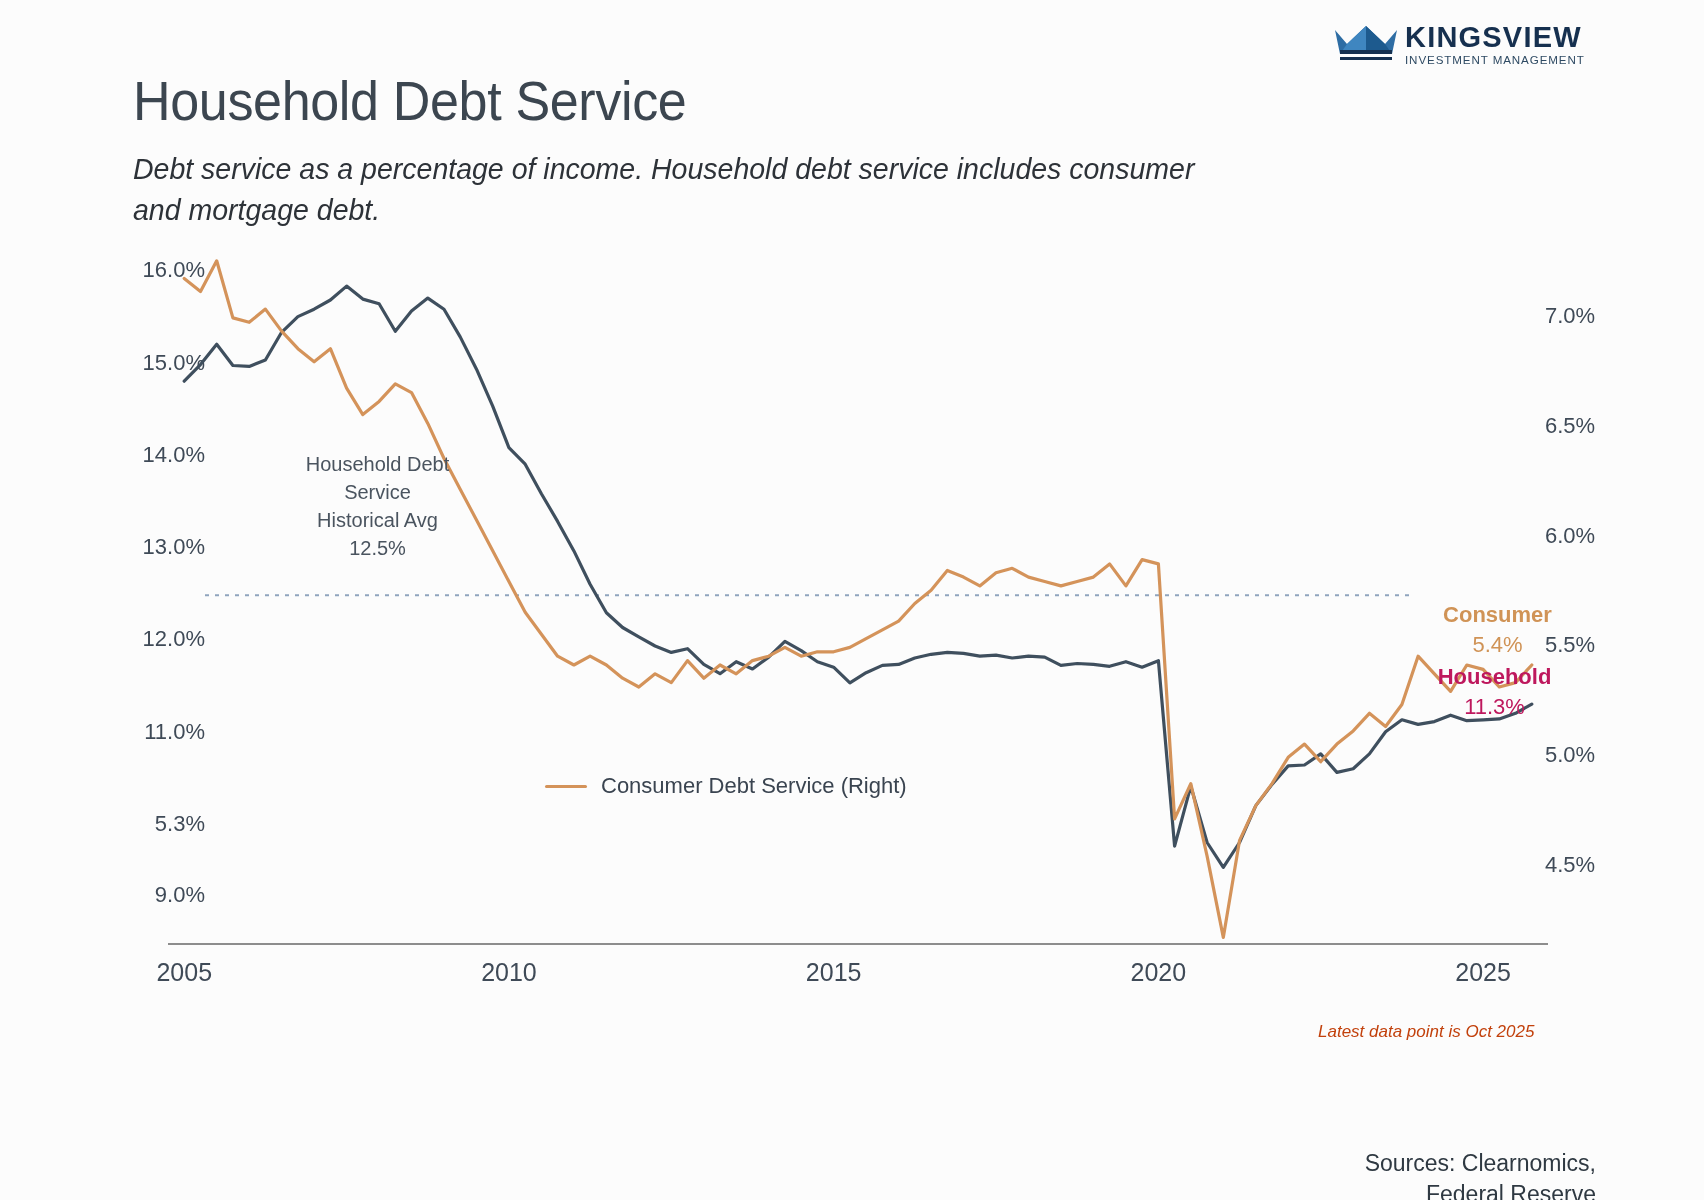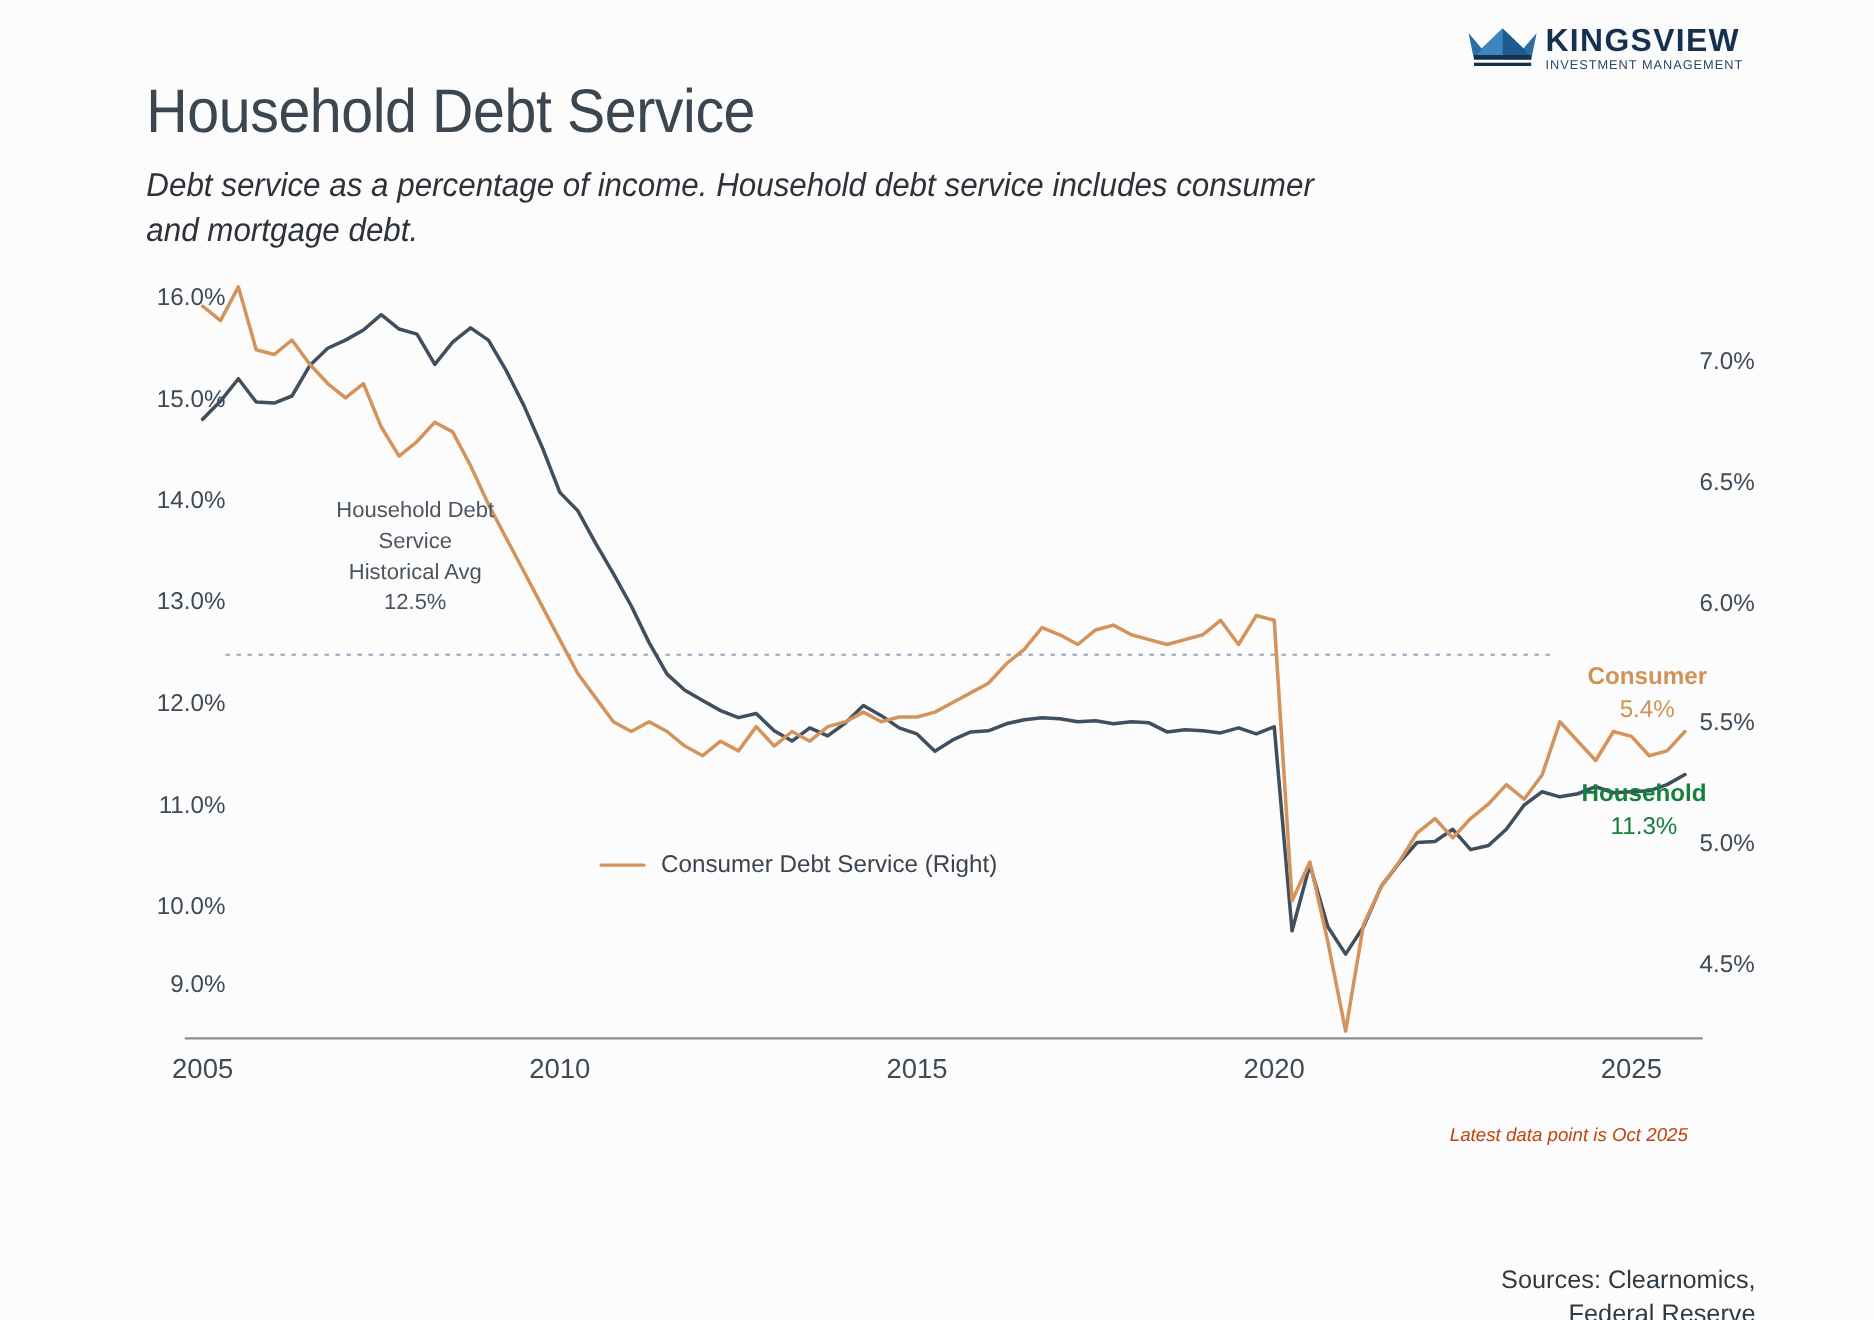--- a/index.html
+++ b/index.html
@@ -43,21 +43,21 @@
     transform:scaleX(0.95);transform-origin:left top;
   }
 
   
   .ytick-l{
     position:absolute;right:0;font-size:22px;color:#3f4a57;
     white-space:nowrap;text-align:right;
   }
   #yaxis-left{position:absolute;left:0px;top:0px;width:205px;height:896px;}
   .ytick-r{
-    position:absolute;left:0;font-size:22px;color:#3f4a57;white-space:nowrap;margin-top:12px;
+    position:absolute;left:0;font-size:22px;color:#3f4a57;white-space:nowrap;
   }
   #yaxis-right{position:absolute;left:1545px;top:0;width:140px;height:1200px;}
   #xaxis{position:absolute;left:0;top:0;width:1704px;height:1200px;}
   .xtick{
     position:absolute;font-size:25px;color:#3f4a57;white-space:nowrap;
     transform:translateX(-50%);
   }
 
   
   #hist-avg{
@@ -72,21 +72,21 @@
   .legend-label{font-size:22px;color:#3a4450;white-space:nowrap;}
 
   
   #end-consumer{
     position:absolute;left:1440px;top:600px;width:115px;text-align:center;
     font-size:22px;line-height:30px;color:#d09356;font-weight:bold;
   }
   #end-consumer .val{font-weight:normal;}
   #end-household{
     position:absolute;left:1432px;top:662px;width:125px;text-align:center;
-    font-size:22px;line-height:30px;color:#15803d;font-weight:bold;margin-top:44px;
+    font-size:22px;line-height:30px;color:#be185d;font-weight:bold;
   }
   #end-household .val{font-weight:normal;}
 
   
   #latest{
     position:absolute;left:1318px;top:1022px;
     font-size:17px;font-style:italic;color:#c2410c;white-space:nowrap;text-align:right;
   }
   #sources{
     position:absolute;right:108px;top:1148px;
@@ -118,21 +118,21 @@
   <div id="title">Household Debt Service</div>
   <div id="subtitle">Debt service as a percentage of income. Household debt service includes consumer and mortgage debt.</div>
 
   <div id="yaxis-left">
       <div class="ytick-l" style="top: 257.299px;">16.0%</div>
       <div class="ytick-l" style="top: 349.565px;">15.0%</div>
       <div class="ytick-l" style="top: 441.832px;">14.0%</div>
       <div class="ytick-l" style="top: 534.099px;">13.0%</div>
       <div class="ytick-l" style="top: 626.365px;">12.0%</div>
       <div class="ytick-l" style="top: 718.632px;">11.0%</div>
-      <div class="ytick-l" style="top: 810.899px;">10.0%</div>
+      <div class="ytick-l" style="top: 810.899px;">5.3%</div>
       <div class="ytick-l" style="top: 860px; margin-top: 22px;">9.0%</div>
     </div>
   <div id="yaxis-right">
       <div class="ytick-r" style="top: 302.905px;">7.0%</div>
       <div class="ytick-r" style="top: 412.746px;">6.5%</div>
       <div class="ytick-r" style="top: 522.587px;">6.0%</div>
       <div class="ytick-r" style="top: 632.429px;">5.5%</div>
       <div class="ytick-r" style="top: 742.27px;">5.0%</div>
       <div class="ytick-r" style="top: 852.111px;">4.5%</div>
     </div>

